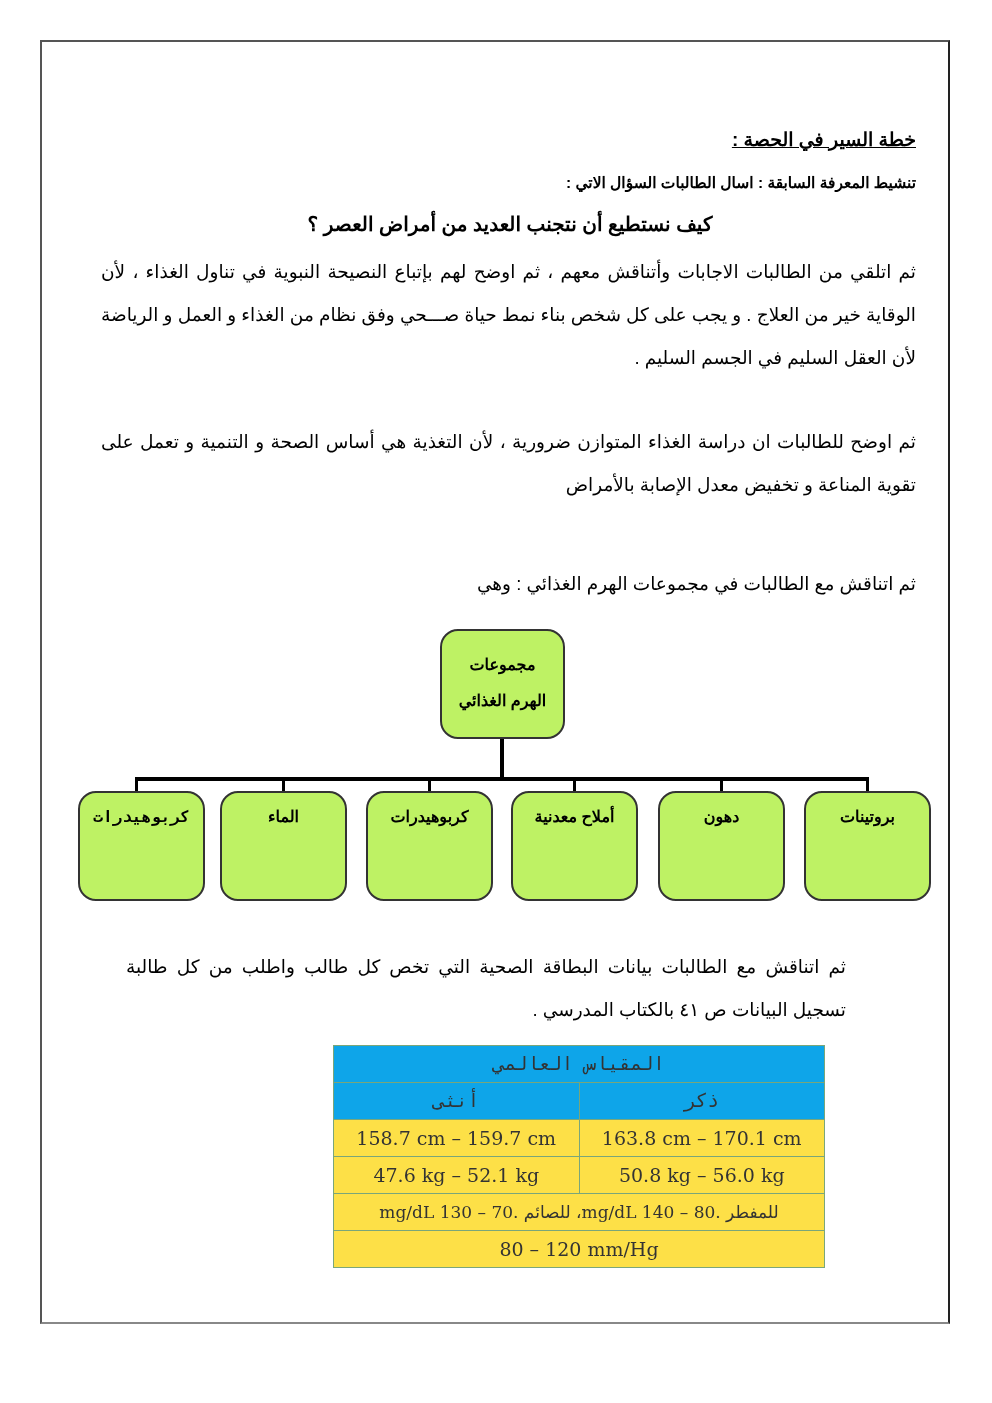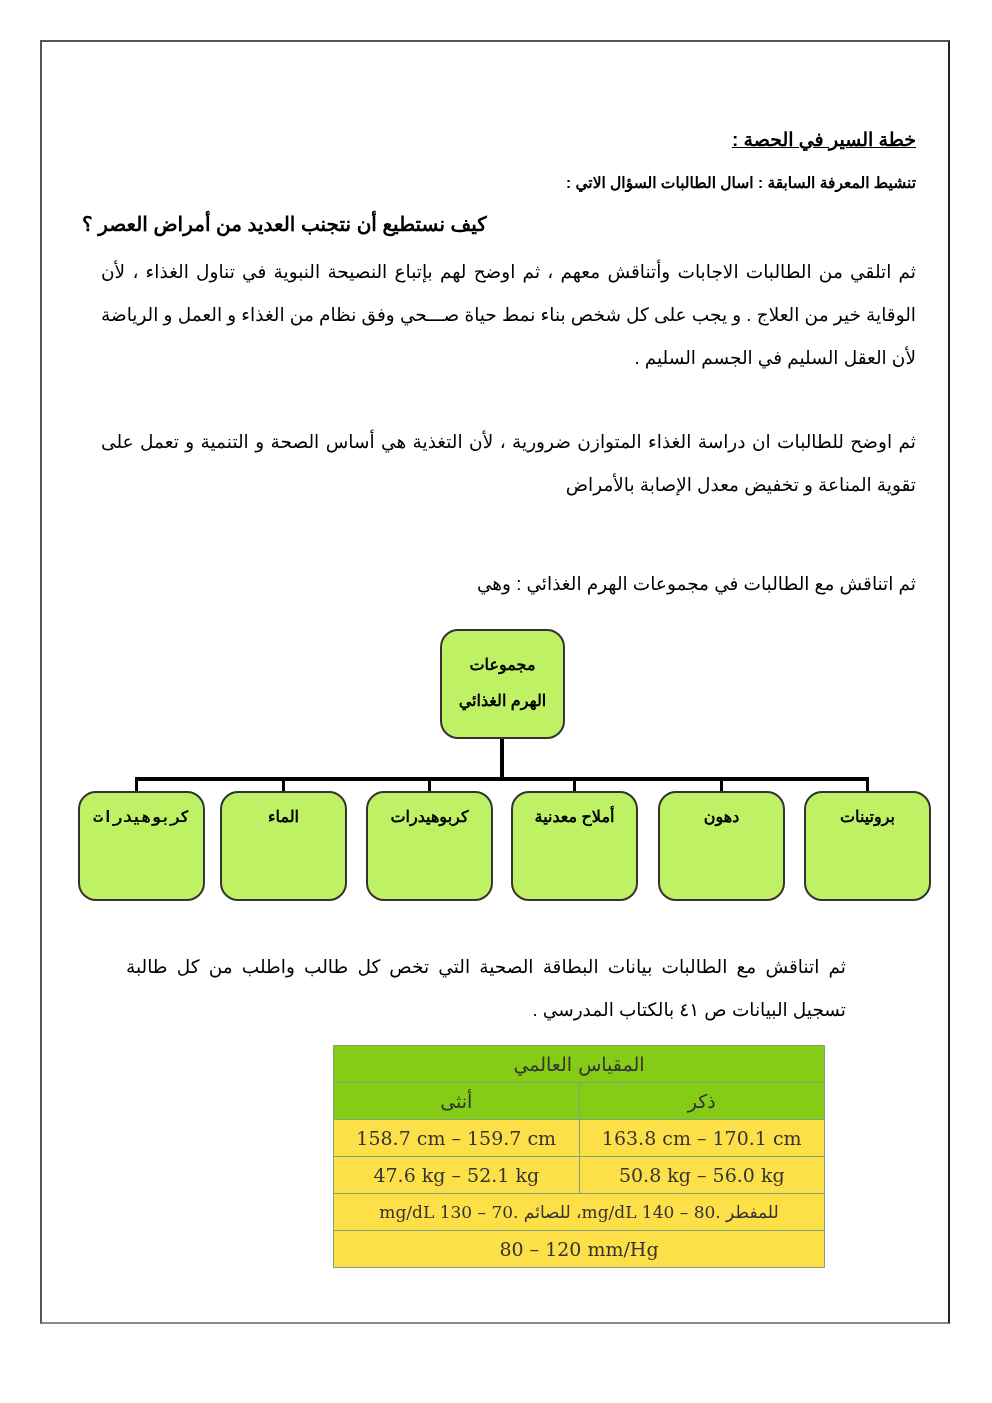--- a/index.html
+++ b/index.html
@@ -1,33 +1,33 @@
 <!DOCTYPE html>
 <html><head>
 <meta charset="utf-8">
 <style>
   html, body { margin:0; padding:0; background:#ffffff; }
   body { width:992px; height:1403px; position:relative; font-family:"Liberation Sans", sans-serif; color:#000; }
   .page-border { position:absolute; left:40px; top:40px; width:910px; height:984px; border:2px solid #555; border-right-color:#222; border-bottom-color:#888; height:1284px; box-sizing:border-box; }
   .rtl { direction:rtl; text-align:right; position:absolute; }
   .title { top:128px; right:76px; font-size:19px; font-weight:bold; text-decoration:underline; }
   .subtitle { top:174px; right:76px; font-size:15.5px; font-weight:bold; }
-  .question { top:212px; left:0; width:992px; text-align:left; font-size:20px; font-weight:bold; direction:rtl; position:absolute; padding-left:82px; box-sizing:border-box; }
+  .question { top:212px; left:0; width:992px; text-align:center; font-size:20px; font-weight:bold; direction:rtl; position:absolute; padding-left:28px; box-sizing:border-box; }
   .para { right:76px; width:815px; font-size:18.5px; line-height:43px; text-align:justify; text-align-last:right; }
   .p1 { top:250px; }
   .p2 { top:420px; }
   .p3 { top:562px; }
   .p4 { top:945px; right:146px; width:720px; }
   .box { position:absolute; background:#bef264; border:2px solid #333; border-radius:18px; box-sizing:border-box; direction:rtl; text-align:center; font-weight:bold; font-size:16px; }
   .root { left:440px; top:629px; width:125px; height:110px; padding-top:16px; line-height:36px; }
   .child { top:791px; width:127px; height:110px; padding-top:14px; }
   .line { position:absolute; background:#000; }
   table.scale { position:absolute; left:333px; top:1045px; width:492px; border-collapse:collapse; font-family:"DejaVu Serif", serif; font-size:19px; color:#333; }
   table.scale td { border:1.5px solid #7aa67a; text-align:center; height:36px; padding:0 4px; }
-  .hdr { background:#84cc16; direction:rtl; }
+  .hdr { background:#0ea5e9; direction:rtl;font-family:Liberation Mono, monospace; }
   .cell { background:#fde047; }
 </style>
 </head>
 <body>
 
 <div class="page-border"></div>
 
 <div class="rtl title">خطة السير في الحصة :</div>
 <div class="rtl subtitle">تنشيط المعرفة السابقة : اسال الطالبات السؤال الاتي :</div>
 <div class="question">كيف نستطيع أن نتجنب العديد من أمراض العصر ؟</div>

